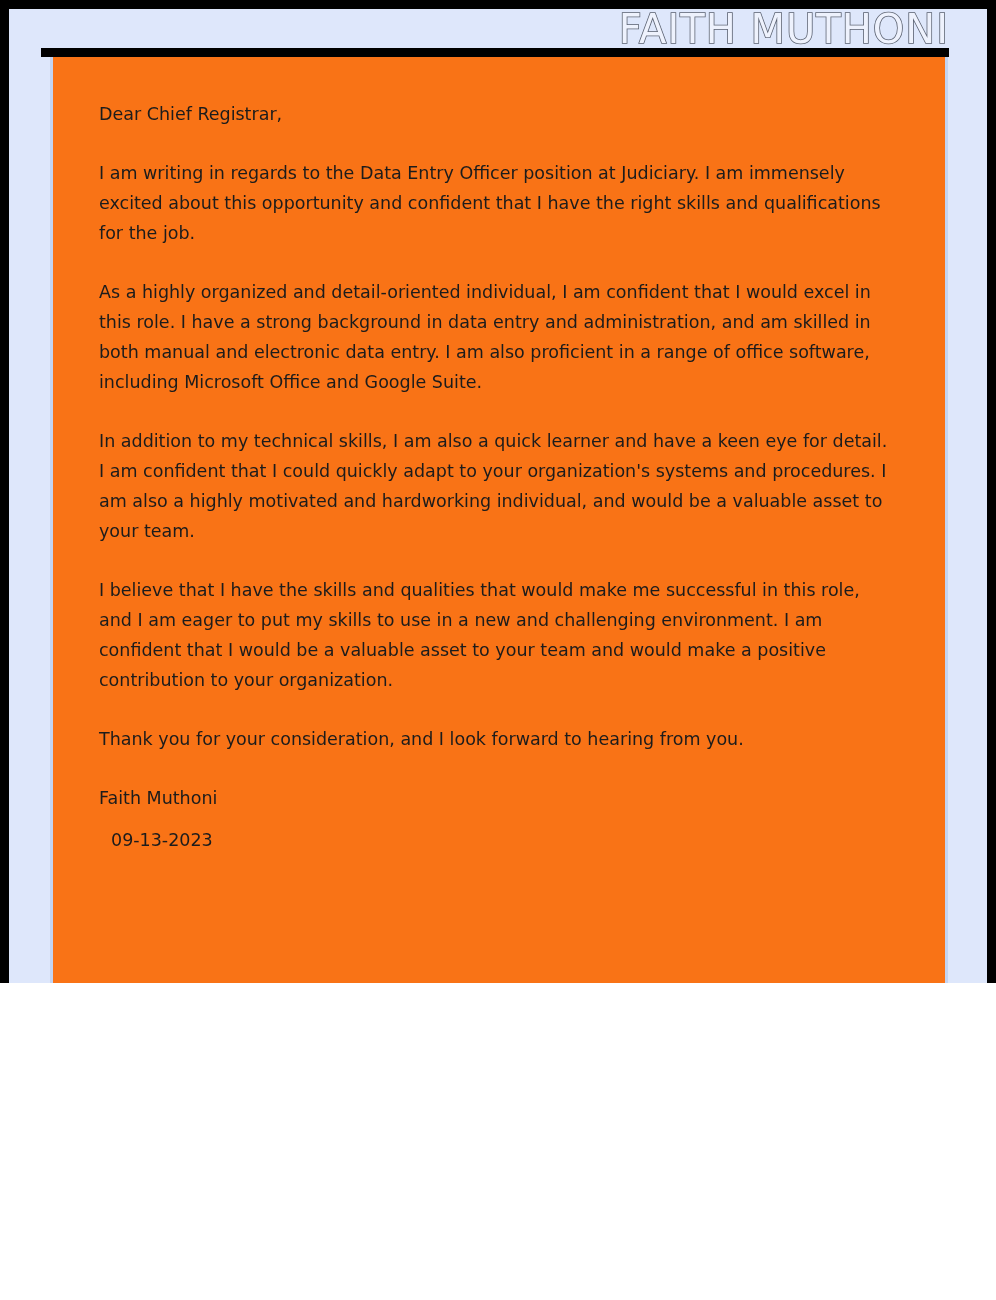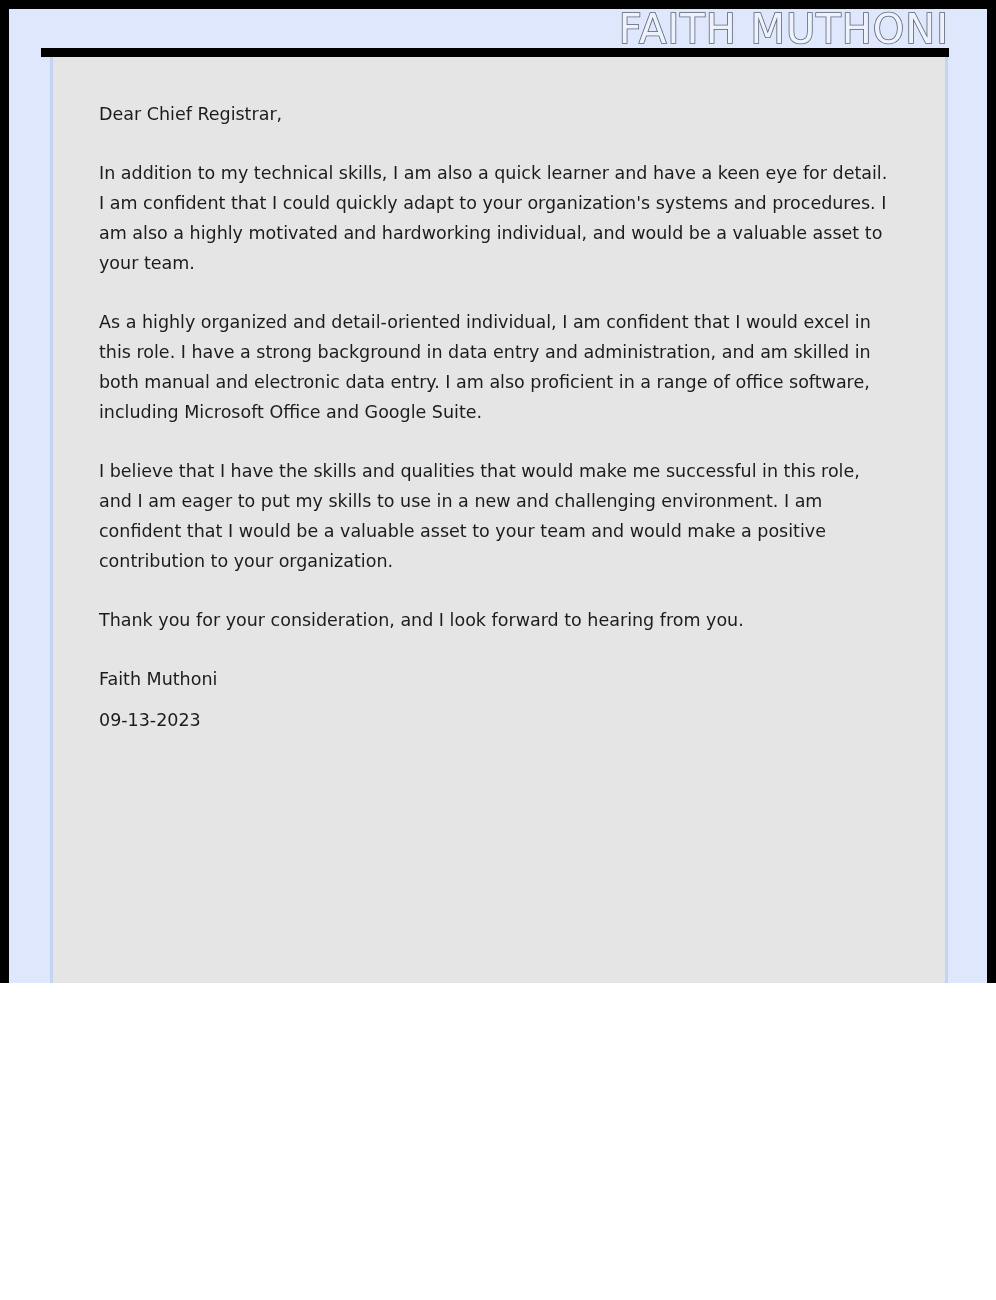--- a/index.html
+++ b/index.html
@@ -59,21 +59,21 @@
   }
 
   
   .sheet {
     position: absolute;
     left: 50px;
     top: 57px;
     width: 898px;
     height: 1201px;
     box-sizing: border-box;
-    background: #e5e5e5;
+    background: #f97316;
     border-left: 3px solid #c3d4f2;
     border-right: 3px solid #c3d4f2;
     border-bottom: 3px solid #c3d4f2;
   }
 
   .letter-body {
     position: absolute;
     left: 46px;
     top: 42px;
     width: 798px;
@@ -94,21 +94,21 @@
   .sign-off,
   .signature {
     margin-bottom: 29px !important;
   }
 
   .signature {
     margin-bottom: 11px !important;
   }
 
   .date {
-    margin: 0 !important;
+    margin: 12px !important;
     color: #2f80ed;
   }
 
   .footer-credit {
     position: absolute;
     right: 14px;
     bottom: 8px;
     font-family: "DejaVu Sans", sans-serif;
     font-size: 16px;
     line-height: 16px;
@@ -126,24 +126,25 @@
   <h1 class="header-name">FAITH MUTHONI</h1>
 
   <div class="header-rule"></div>
 
   <div class="sheet">
 
     <div class="letter-body">
 
       <p class="salutation">Dear Chief Registrar,</p>
 
+      <p>I am writing in regards to the Data Entry Officer position at Judiciary. I am immensely excited about this opportunity and confident that I have the right skills and qualifications for the job.</p>
+
+      <p>As a highly organized and detail-oriented individual, I am confident that I would excel in this role. I have a strong background in data entry and administration, and am skilled in both manual and electronic data entry. I am also proficient in a range of office software, including Microsoft Office and Google Suite.</p>
 
       <p>In addition to my technical skills, I am also a quick learner and have a keen eye for detail. I am confident that I could quickly adapt to your organization's systems and procedures. I am also a highly motivated and hardworking individual, and would be a valuable asset to your team.</p>
-
-      <p>As a highly organized and detail-oriented individual, I am confident that I would excel in this role. I have a strong background in data entry and administration, and am skilled in both manual and electronic data entry. I am also proficient in a range of office software, including Microsoft Office and Google Suite.</p>
 
       <p>I believe that I have the skills and qualities that would make me successful in this role, and I am eager to put my skills to use in a new and challenging environment. I am confident that I would be a valuable asset to your team and would make a positive contribution to your organization.</p>
 
       <p>Thank you for your consideration, and I look forward to hearing from you.</p>
 
 
       <p class="signature">Faith Muthoni</p>
 
       <p class="date">09-13-2023</p>
 

